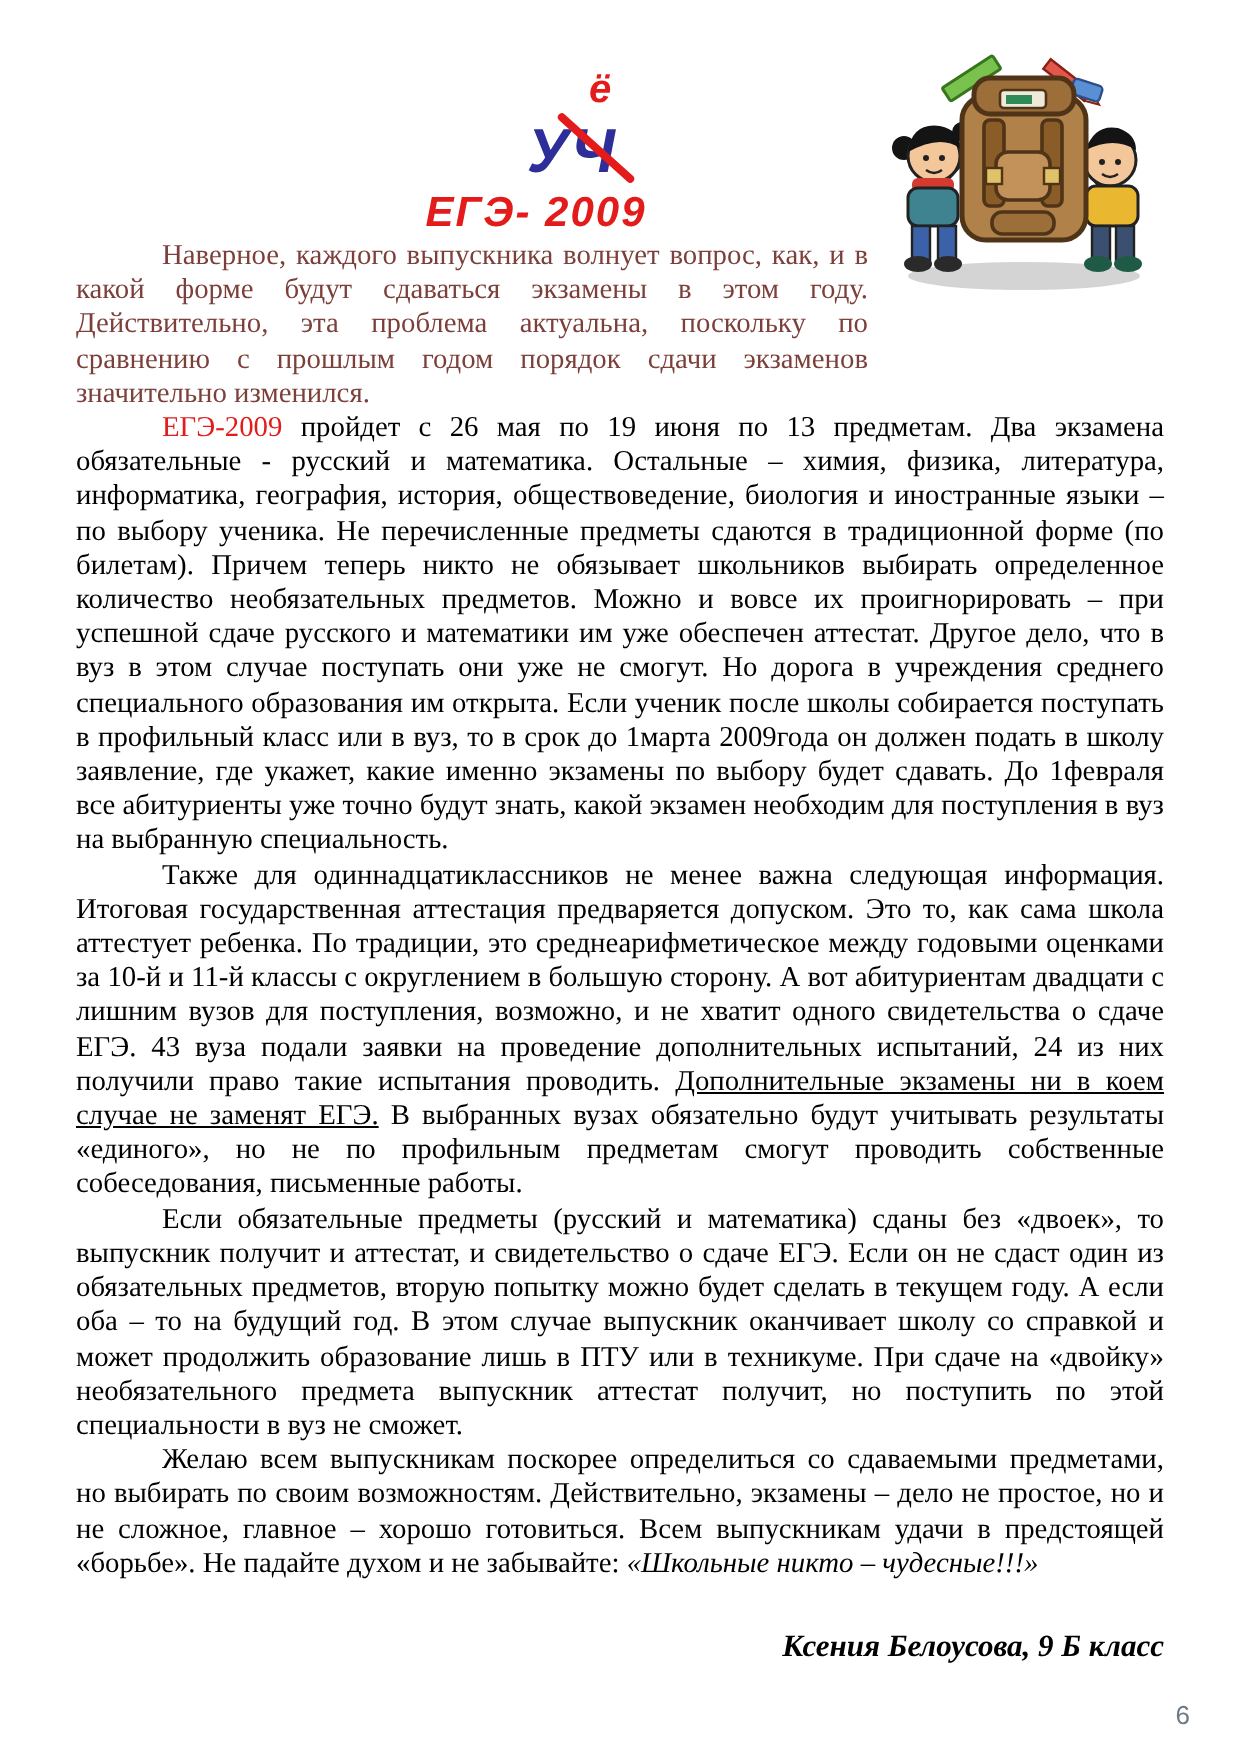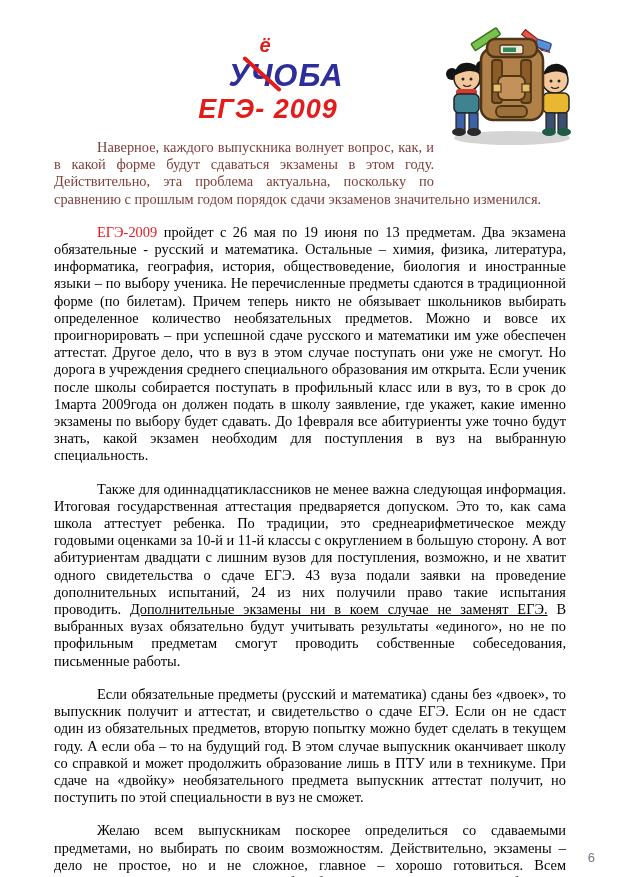--- a/index.html
+++ b/index.html
@@ -41,28 +41,28 @@
   .strike-slash {
     position:absolute; left:-13px; top:12px;
     width:50px; height:4px;
     background:#e31b1b; border-radius:2px;
     transform:rotate(42deg);
   }
   .issue-title {
     margin-top:5px; margin-bottom:3px;
     font-family:"Liberation Sans", sans-serif;
     font-weight:bold; font-style:italic;
-    font-size:27px; line-height:1;
+    font-size:21px; line-height:1;
     color:#e31b1b;
     letter-spacing:1px;
     transform:translateX(-18px);
   }
   
   .article p {
-    margin:16px;
+    margin:0;
     font-size:14.4px; line-height:17.2px;
     text-align:justify;
     text-indent:43px;
   }
   .intro { color:#7c3f3a; }
   .red-lead { color:#e31b1b; font-weight:normal; }
   .bold { font-weight:normal; }
   .underlined { text-decoration:underline; }
   .it { font-style:italic; }
   .signature {
@@ -142,21 +142,21 @@
         <rect x="81" y="34" width="10" height="43" rx="3" fill="#8a5c28" stroke="#503418" stroke-width="1.8"></rect>
         <rect x="58" y="50" width="27" height="24" rx="6" fill="#c2925a" stroke="#503418" stroke-width="1.8"></rect>
         <rect x="53" y="58" width="8" height="8" fill="#e0c26a" stroke="#503418" stroke-width="1.2"></rect>
         <rect x="82" y="58" width="8" height="8" fill="#e0c26a" stroke="#503418" stroke-width="1.2"></rect>
         <rect x="56" y="80" width="31" height="11" rx="5" fill="#9c6f3a" stroke="#503418" stroke-width="1.8"></rect>
       </g>
     </svg>
   </div>
 
   <div class="masthead">
-    <div class="logo-line"><span>У</span><span class="logo-ch"><span>Ч</span><span class="yo-mark">ё</span><span class="strike-slash"></span></span><span>ОБА</span></div>
+    <div class="logo-line"><span>У</span><span class="logo-ch"><span>Ч</span><span class="yo-mark">ё</span><span class="strike-slash"></span></span></div>
     <div class="issue-title">ЕГЭ- 2009</div>
   </div>
 
   <div class="article">
     <p class="intro"><span>Наверное, каждого выпускника волнует вопрос, как, и в какой форме будут сдаваться экзамены в этом году. Действительно, эта проблема актуальна, поскольку по сравнению с прошлым годом порядок сдачи экзаменов значительно изменился.</span></p>
 
     <p><span class="red-lead">ЕГЭ-2009</span><span> пройдет с 26 мая по 19 июня по 13 предметам. Два экзамена </span><span class="bold">обязательные - русский и математика</span><span>. Остальные – химия, физика, литература, информатика, география, история, обществоведение, биология и иностранные языки – по выбору ученика. Не перечисленные предметы сдаются в традиционной форме (по билетам). Причем теперь никто не обязывает школьников выбирать определенное количество необязательных предметов. Можно и вовсе их проигнорировать – при успешной сдаче русского и математики им уже обеспечен аттестат. Другое дело, что в вуз в этом случае поступать они уже не смогут. Но дорога в учреждения среднего специального образования им открыта. Если ученик после школы собирается поступать в профильный класс или в вуз, то в срок до 1марта 2009года он должен подать в школу заявление, где укажет, какие именно экзамены по выбору будет сдавать. До 1февраля все абитуриенты уже точно будут знать, какой экзамен необходим для поступления в вуз на выбранную специальность.</span></p>
 
     <p><span>Также для одиннадцатиклассников не менее важна следующая информация. Итоговая государственная аттестация предваряется допуском. Это то, как сама школа аттестует ребенка. По традиции, это среднеарифметическое между годовыми оценками за 10-й и 11-й классы с округлением в большую сторону. А вот абитуриентам двадцати с лишним вузов для поступления, возможно, и не хватит одного свидетельства о сдаче ЕГЭ. 43 вуза подали заявки на проведение дополнительных испытаний, 24 из них получили право такие испытания проводить. </span><span class="underlined">Дополнительные экзамены ни в коем случае не заменят ЕГЭ.</span><span> В выбранных вузах обязательно будут учитывать результаты «единого», но не по профильным предметам смогут проводить собственные собеседования, письменные работы.</span></p>
 

